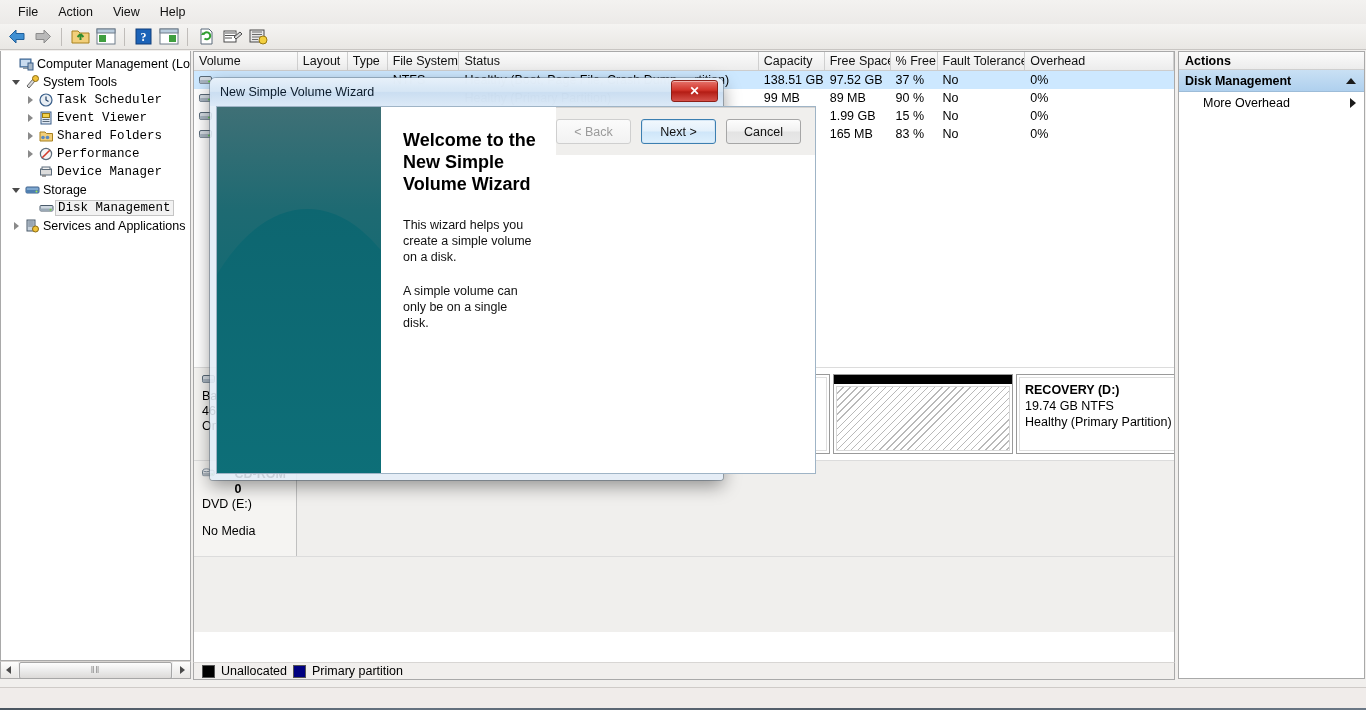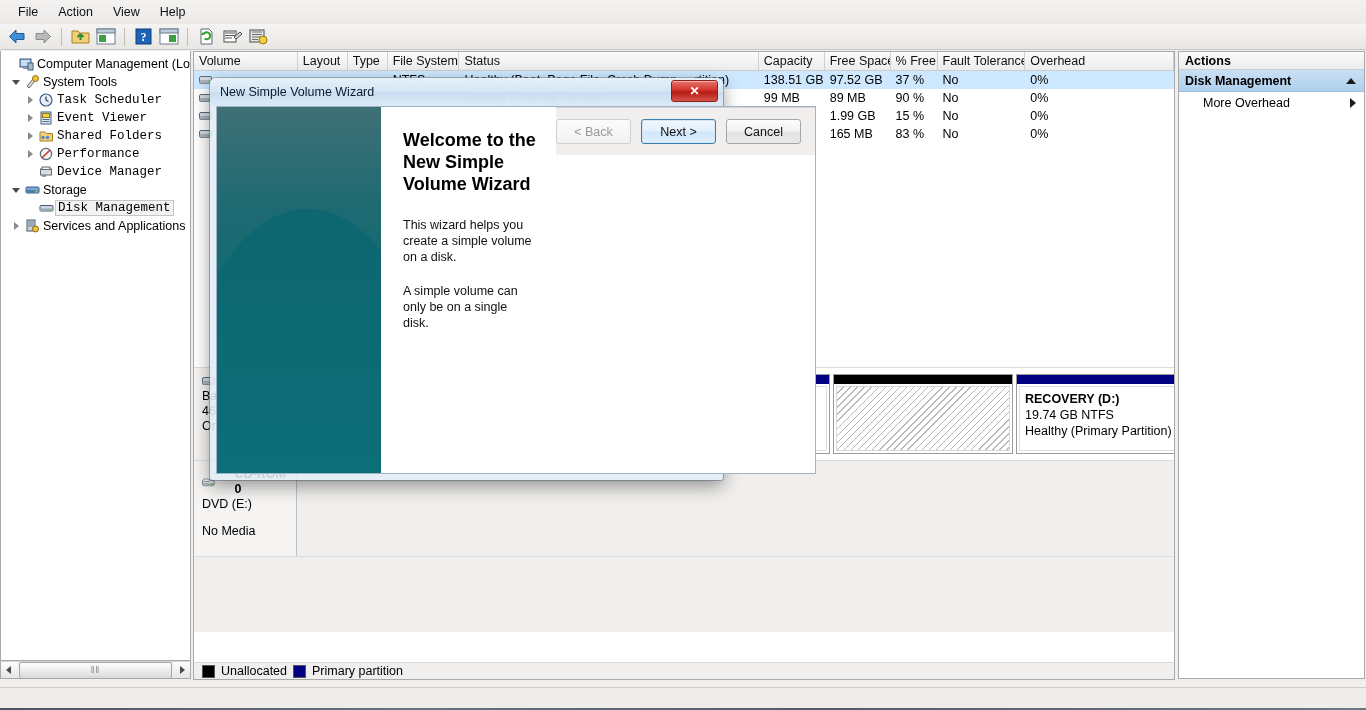--- a/index.html
+++ b/index.html
@@ -83,23 +83,23 @@
   .vrow.sel{background:#cde8ff;}
 
   
   .disk-area{position:absolute;left:0;top:90px;width:980px;height:490px;background:#fff;overflow:hidden;}
   .disk-block{display:flex;border-top:1px solid #dcdcdc;}
   .disk-info{
     width:103px;flex:0 0 103px;padding:6px 6px 0 8px;box-sizing:border-box;
     border-right:1px solid #c0c0c0;font-size:12.5px;line-height:15px;
     background:#f5f4f2;
   }
-  .disk-info .dname{font-weight:bold;display:flex;align-items:center;gap:19px;}
+  .disk-info .dname{font-weight:bold;display:flex;align-items:flex-start;gap:19px;}
   .disk-parts{flex:1;display:flex;padding:6px 4px 6px 2px;box-sizing:border-box;gap:3px;}
-  .part{border:1px solid #9a9a9a;background:#fff;box-sizing:border-box;display:flex;flex-direction:column;}
+  .part{border:1px solid #9a9a9a;background:#fff;box-sizing:border-box;display:flex;}
   .part .bar{height:9px;}
   .part .pbody{flex:1;padding:4px 5px;font-size:12.5px;line-height:16px;border:1px solid #dedede;margin:2px;overflow:hidden;white-space:nowrap;}
   .part .pbody b{font-weight:bold;}
   .unalloc{border:1px solid #9a9a9a;box-sizing:border-box;display:flex;flex-direction:column;}
   .unalloc .bar{height:9px;background:#000;}
   .unalloc .hatch{
     flex:1;margin:2px;border:1px solid #d8d8d8;
     background:repeating-linear-gradient(135deg,#ffffff 0px,#ffffff 4px,#b9b9b9 4px,#b9b9b9 5px);
   }
 

